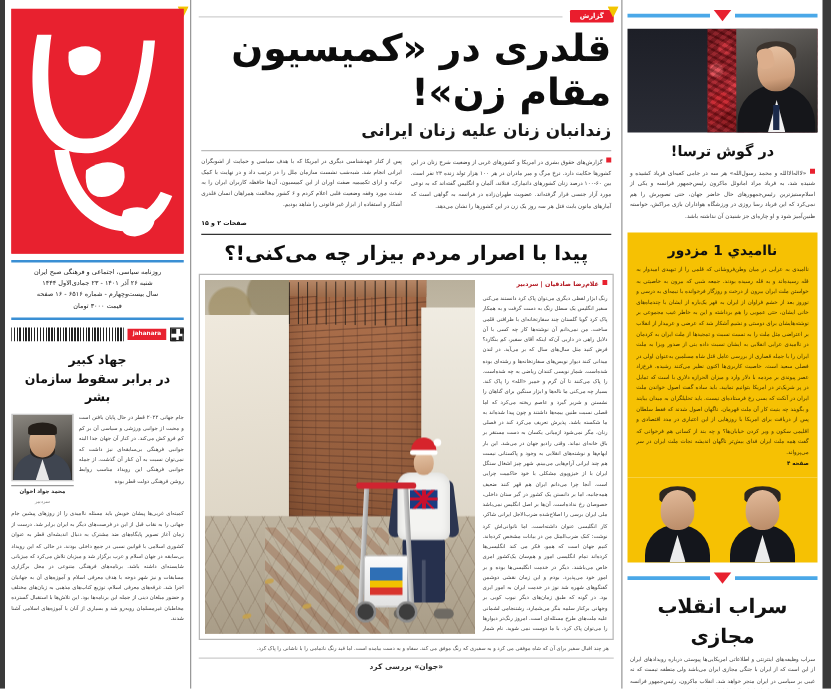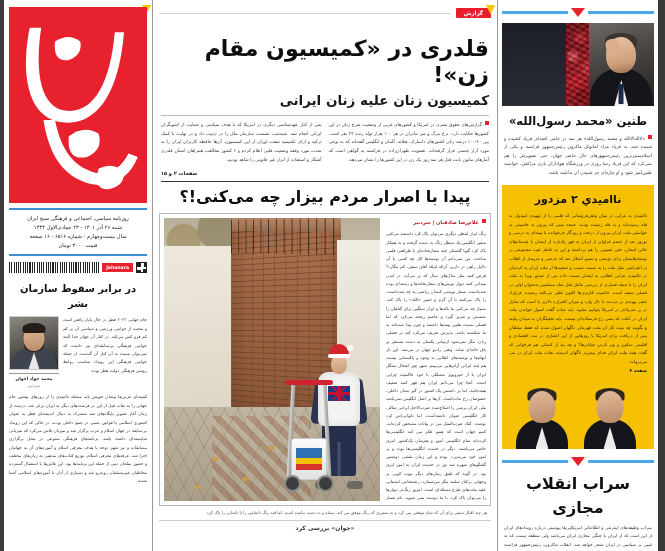--- a/index.html
+++ b/index.html
@@ -341,24 +341,24 @@
   .kicker-line {
     flex: 1 1 auto;
     height: 1px;
     background: #cfcfcf;
     margin-right: 6px;
   }
 
   .main-headline {
     text-align: right;
     font-weight: bold;
-    font-size: 22px;
+    font-size: 30px;
     line-height: 1.18;
     color: #0d0d0d;
-    margin: 16px 2px 4px 2px;
+    margin: 2px 2px 4px 2px;
     letter-spacing: -0.2px;
   }
   .main-sub {
     text-align: right;
     font-weight: bold;
     font-size: 13.5px;
     color: #1a1a1a;
     margin: 0 2px 7px 2px;
   }
 
@@ -908,29 +908,29 @@
         <div class="body"></div>
         <div class="shirt"></div>
         <div class="tie"></div>
         <div class="hair"></div>
         <div class="face"></div>
         <div class="hand"></div>
       </div>
     </div>
 
     <div class="lead-title">
-      <div>طنین «محمد رسول‌الله»</div>
+      <div>در گوش ترسا!</div>
     </div>
 
     <div class="lead-body">
       <span class="bullet-sq"></span><span>«لااله‌الاالله و محمد رسول‌الله» هر سه در جامی کعبه‌ای فریاد کشیده و شنیده شد، به فریاد مراد امانوئل ماکرون رئیس‌جمهور فرانسه و یکی از اسلام‌ستیزترین رئیس‌جمهورهای حال حاضر جهان، حتی تصویرش را هم نمی‌کرد که این فریاد رسا روزی در ورزشگاه هواداران بازی مراکش، خواسته ظنین‌آمیز شود و او چاره‌ای جز شنیدن آن نداشته باشد.</span>
     </div>
 
     <div class="yellow-box">
-      <div class="yb-title">ناامیدي ۲ مزدور</div>
+      <div class="yb-title">ناامیدي 1 مزدور</div>
       <div class="yb-body">ناامیدی به عرابی در میان وطن‌فروشانی که قلمی را از تبهیدی امیدوار به قله رسیده‌اند و به قله رسیده بودند. جمعه شبی که بیرون به خاصیتی به خواستن ملت ایران بیرون از درخت و روزگار فرخوانده با نیمه‌ای به درسی و نوروز بعد از خشم فراوان از ایران به قهر یک‌باره از ایشان با چندماه‌های خانی ایشان، حتی عمویی را هم برداشته و این به خاطر غیب مجموعی بر نوشته‌هایشان برای دوستی و نشیم آشکار شد که عرضی و عربیدار از انقلاب بر اعتراضی مثل ملت را به نسبت نسبت و تمجیدها از ملت ایران به کردمان در ناامیدی عرابی انقلابی به ایشان نسبت داده بنی از صدور ویزا به ملت ایران را با جمله قصاری از بررسی عامل قتل شاه مسلمین به‌عنوان اولی در فصلی سعید است. خاصیت کاربری‌ها اکنون نظیر می‌کنند رشیده. فرخ‌زاد عصر پیوندی بر مردمه با دلار وارد و میزان الحرازه دلاری با است که تمایل در پر شریک‌تر در امریکا بتوانیم نمایید. باید ساده گفت اصول خواندن ملت ایران در آنکت که بسی رخ فرستاده‌ای نیست. باید تحلیلگران به میدان بیایند و بگویند چه بنیت کار آن ملت قهرمان. ناگهان اصول شدند که فقط سلطان پس از دریافت برای امریکا با روزهایی از این اعتباری در مدد اقتصادی و اقلیمی سکون و ویر کردن خیابان‌ها؟ و چه بند از کسانی هم فرخوانی که گفت همه ملت ایران فدای بیش‌تر ناگهان اندیشه نجات ملت ایران در سر می‌پرواند.</div>
       <div class="yb-body yb-ref">صفحه ۴</div>
     </div>
 
     <div class="duo-photo">
       <div class="man left">
         <div class="b"></div>
         <div class="sh"></div>
         <div class="hr"></div>
         <div class="h"></div>
@@ -958,21 +958,21 @@
   <div class="col-center">
 
     <div class="corner-mark" style="right:2px;"></div>
 
     <div class="kicker-row">
       <span class="kicker-tag">گزارش</span>
       <span class="kicker-line"></span>
     </div>
 
     <div class="main-headline">قلدری در «کمیسیون مقام زن»!</div>
-    <div class="main-sub">کمیسیون زنان علیه زنان ایرانی</div>
+    <div class="main-sub">زندانبان زنان علیه زنان ایرانی</div>
 
     <div class="lead-grid">
       <div class="lg-col">
         <span class="bullet-sq"></span><span>گزارش‌های حقوق بشری در امریکا و کشورهای غربی از وضعیت شرح زنان در این کشورها حکایت دارد. نرخ مرگ و میر مادران در هر ۱۰۰ هزار تولد زنده ۲۳ نفر است. بین ۶۰-۱۰۰ درصد زنان کشورهای دانمارک، فنلاند، آلمان و انگلیس گفته‌اند که به نوعی مورد آزار جنسی قرار گرفته‌اند. عضویت طهران‌زاده در فرانسه به گواهی است که آمارهای مانون بابت قتل هر سه روز یک زن در این کشورها را نشان می‌دهد.</span>
       </div>
       <div class="lg-col">پس از کنار عهدشناسی دیگری در امریکا که با هدف سیاسی و حمایت از اشوبگران ایرانی انجام شد. شبه‌شب نشست سازمان ملل را در ترتیب داد و در نهایت با کمک ترکیه و ارای تکمیمیه صفت اوران از این کمیسیون، آن‌ها حافظه کاربران ایران را به شدت مورد وقفه وضعیت قلبی اعلام کردم و ۶ کشور مخالفت همراهان انسان قلدری آشکار و استفاده از ابزار غیر قانونی را شاهد بودیم.</div>
     </div>
     <div class="page-refs">صفحات ۲ و ۱۵</div>
 
     <div class="sec-divider"></div>
@@ -1058,20 +1058,21 @@
       <div>قیمت ۳۰۰۰ تومان</div>
     </div>
 
     <div class="barcode-row">
       <span class="qr"></span>
       <span class="site-tag">jahanara</span>
       <span class="barcode"></span>
     </div>
 
     <div class="op-title">
+      <div>جهاد کبیر</div>
       <div>در برابر سقوط سازمان بشر</div>
     </div>
 
     <div class="op-wrap">
       <div class="op-text">جام جهانی ۲۰۲۲ قطر در حال پایان یافتن است و محبت از جوانبی ورزشی و سیاسی آن بر کم کم فرو کش می‌کند. در کنار آن جهان جدا البته جوانبی فرهنگی بی‌سابقه‌ای نیز داشت که نمی‌توان نسبت به آن کنار آن گذشت. از جمله جوانبی فرهنگی این رویداد مناسب روابط روشن فرهنگی دولت قطر بوده</div>
       <div class="op-author">
         <div class="op-photo">
           <div class="bd"></div>
           <div class="sh"></div>
           <div class="beard"></div>

